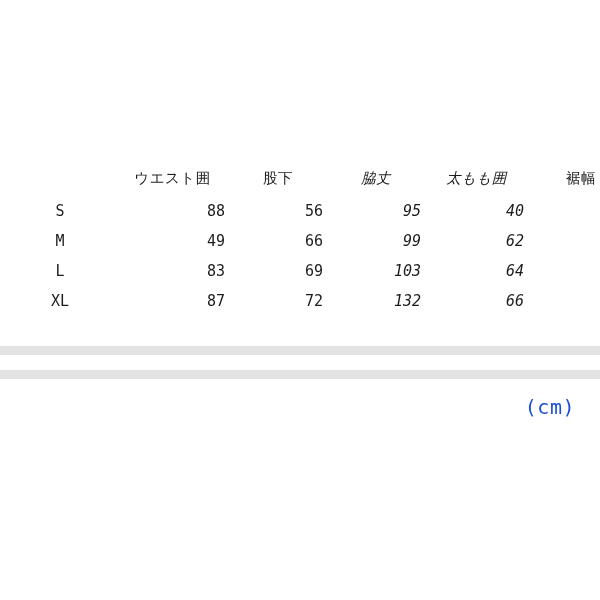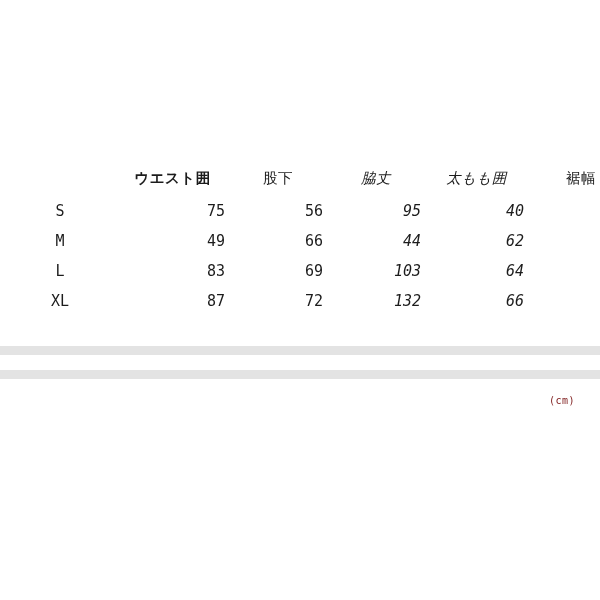--- a/index.html
+++ b/index.html
@@ -52,36 +52,36 @@
   }
   .col-m1 { width: 105px; text-align: right; padding-right: 8px !important; }
   .col-m2 { width: 90px;  text-align: right; padding-right: 8px !important; }
   .col-m3 { width: 90px;  text-align: right; padding-right: 8px !important; font-style: italic; }
   .col-m4 { width: 95px;  text-align: right; padding-right: 12px !important; font-style: italic; }
   .col-m5 { width: 90px;  text-align: right; padding-right: 18px !important; }
   .head-cell {
     display: block;
     text-align: center;
   }
-  .col-m1 .head-cell { padding-right: 0; font-weight: bold; }
+  .col-m1 .head-cell { padding-right: 0; }
   .rule {
     position: absolute;
     left: 0;
     width: 600px;
     height: 9px;
     background: #e3e3e3;
   }
   .rule-top { top: 346px; }
   .rule-bottom { top: 370px; }
   .unit {
     position: absolute;
     top: 395px;
     right: 25px;
-    font-size: 10px;
-    color: #7f1d1d;
+    font-size: 20px;
+    color: #1d4ed8;
     letter-spacing: 0.5px;
   }
 </style>
 </head>
 <body>
 
 <div class="page">
 
   <table class="size-table">
     <thead>
@@ -100,31 +100,31 @@
             <span class="head-cell">太もも囲</span>
           </th>
         <th class="col-m5">
             <span class="head-cell">裾幅</span>
           </th>
       </tr>
     </thead>
     <tbody>
       <tr>
         <td class="col-size">S</td>
-        <td class="col-m1">75</td>
+        <td class="col-m1">88</td>
         <td class="col-m2">56</td>
         <td class="col-m3">95</td>
         <td class="col-m4">40</td>
         <td class="col-m5">16</td>
       </tr>
       <tr>
         <td class="col-size">M</td>
         <td class="col-m1">49</td>
         <td class="col-m2">66</td>
-        <td class="col-m3">44</td>
+        <td class="col-m3">99</td>
         <td class="col-m4">62</td>
         <td class="col-m5">16</td>
       </tr>
       <tr>
         <td class="col-size">L</td>
         <td class="col-m1">83</td>
         <td class="col-m2">69</td>
         <td class="col-m3">103</td>
         <td class="col-m4">64</td>
         <td class="col-m5">17</td>

